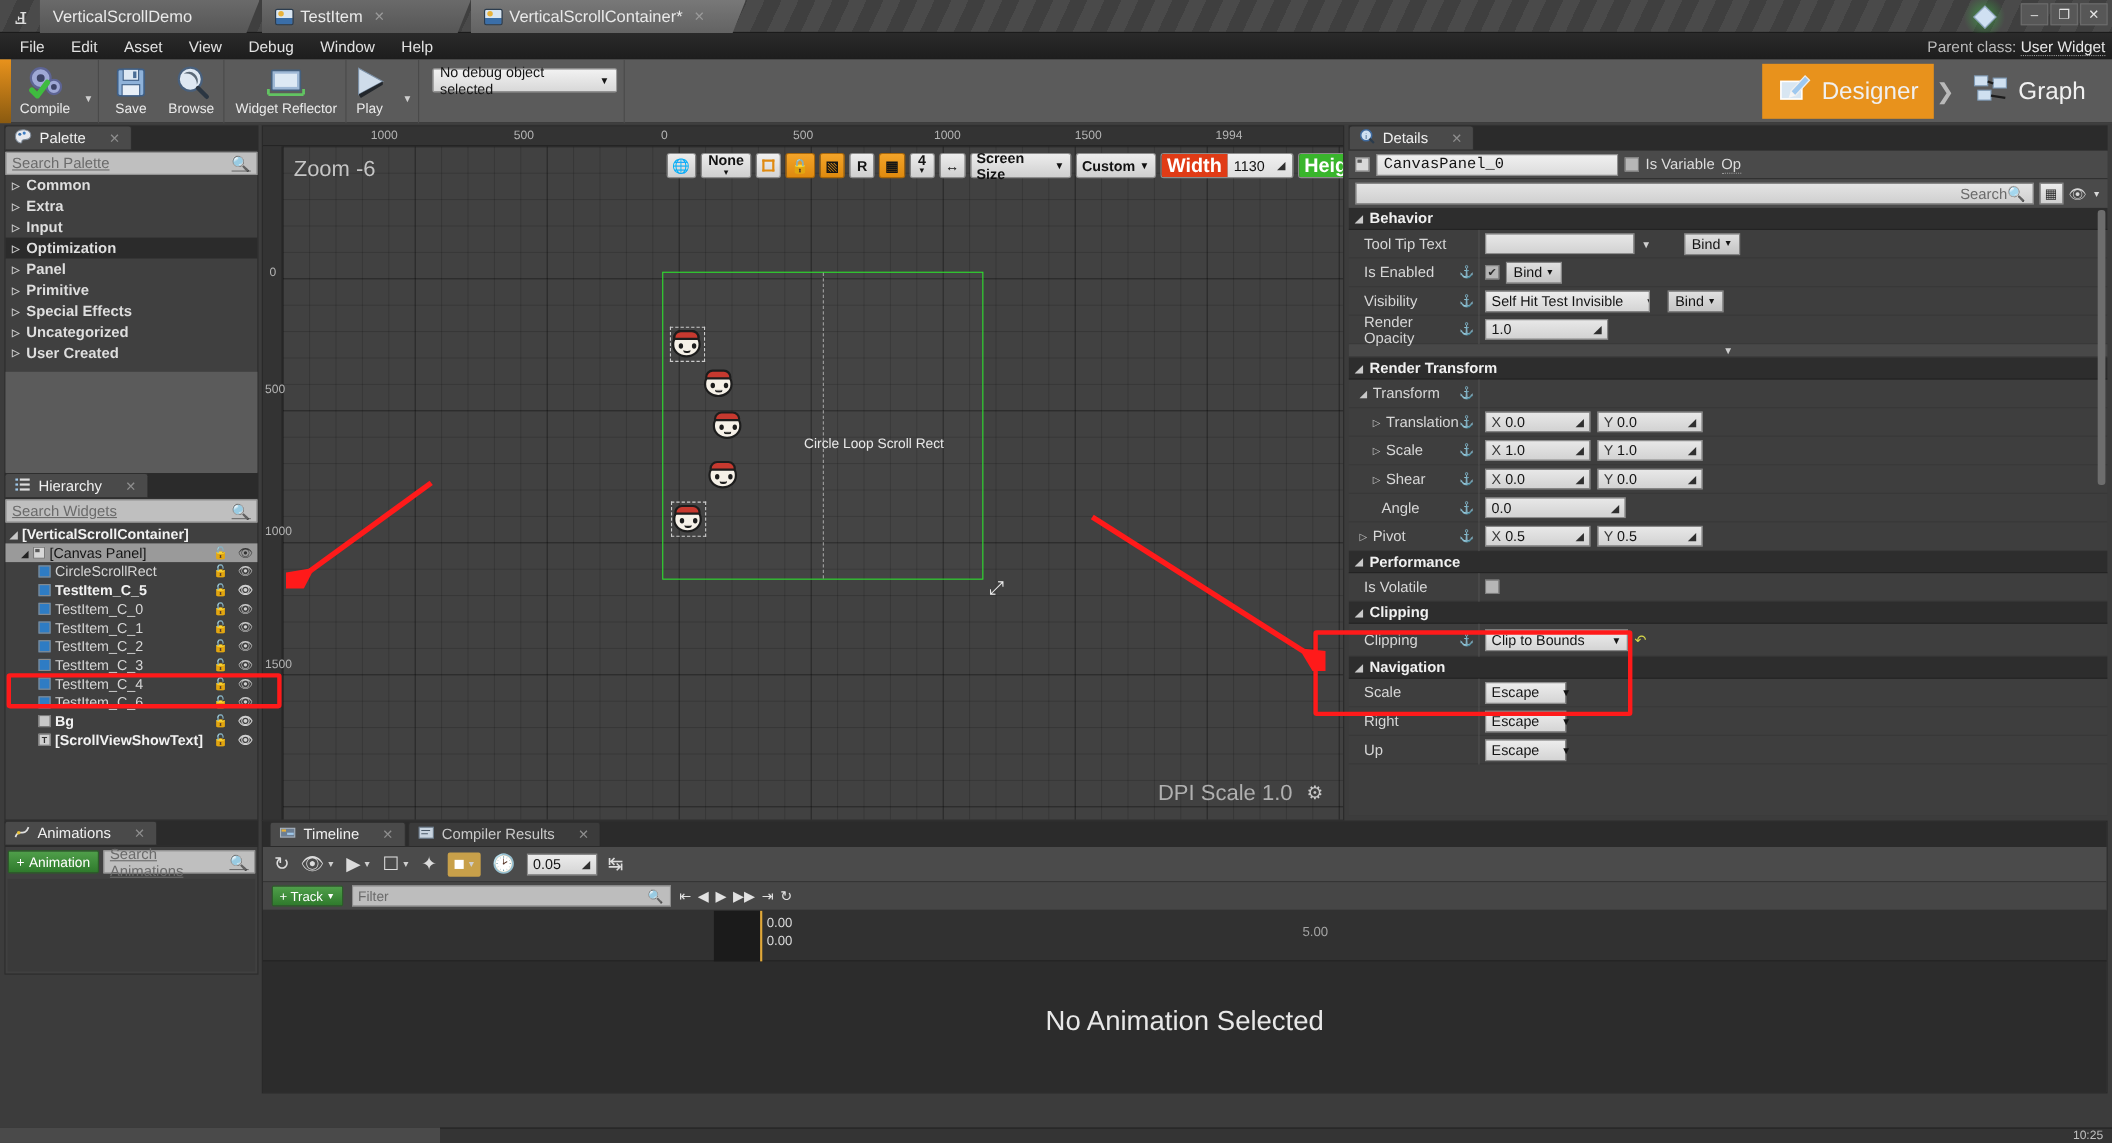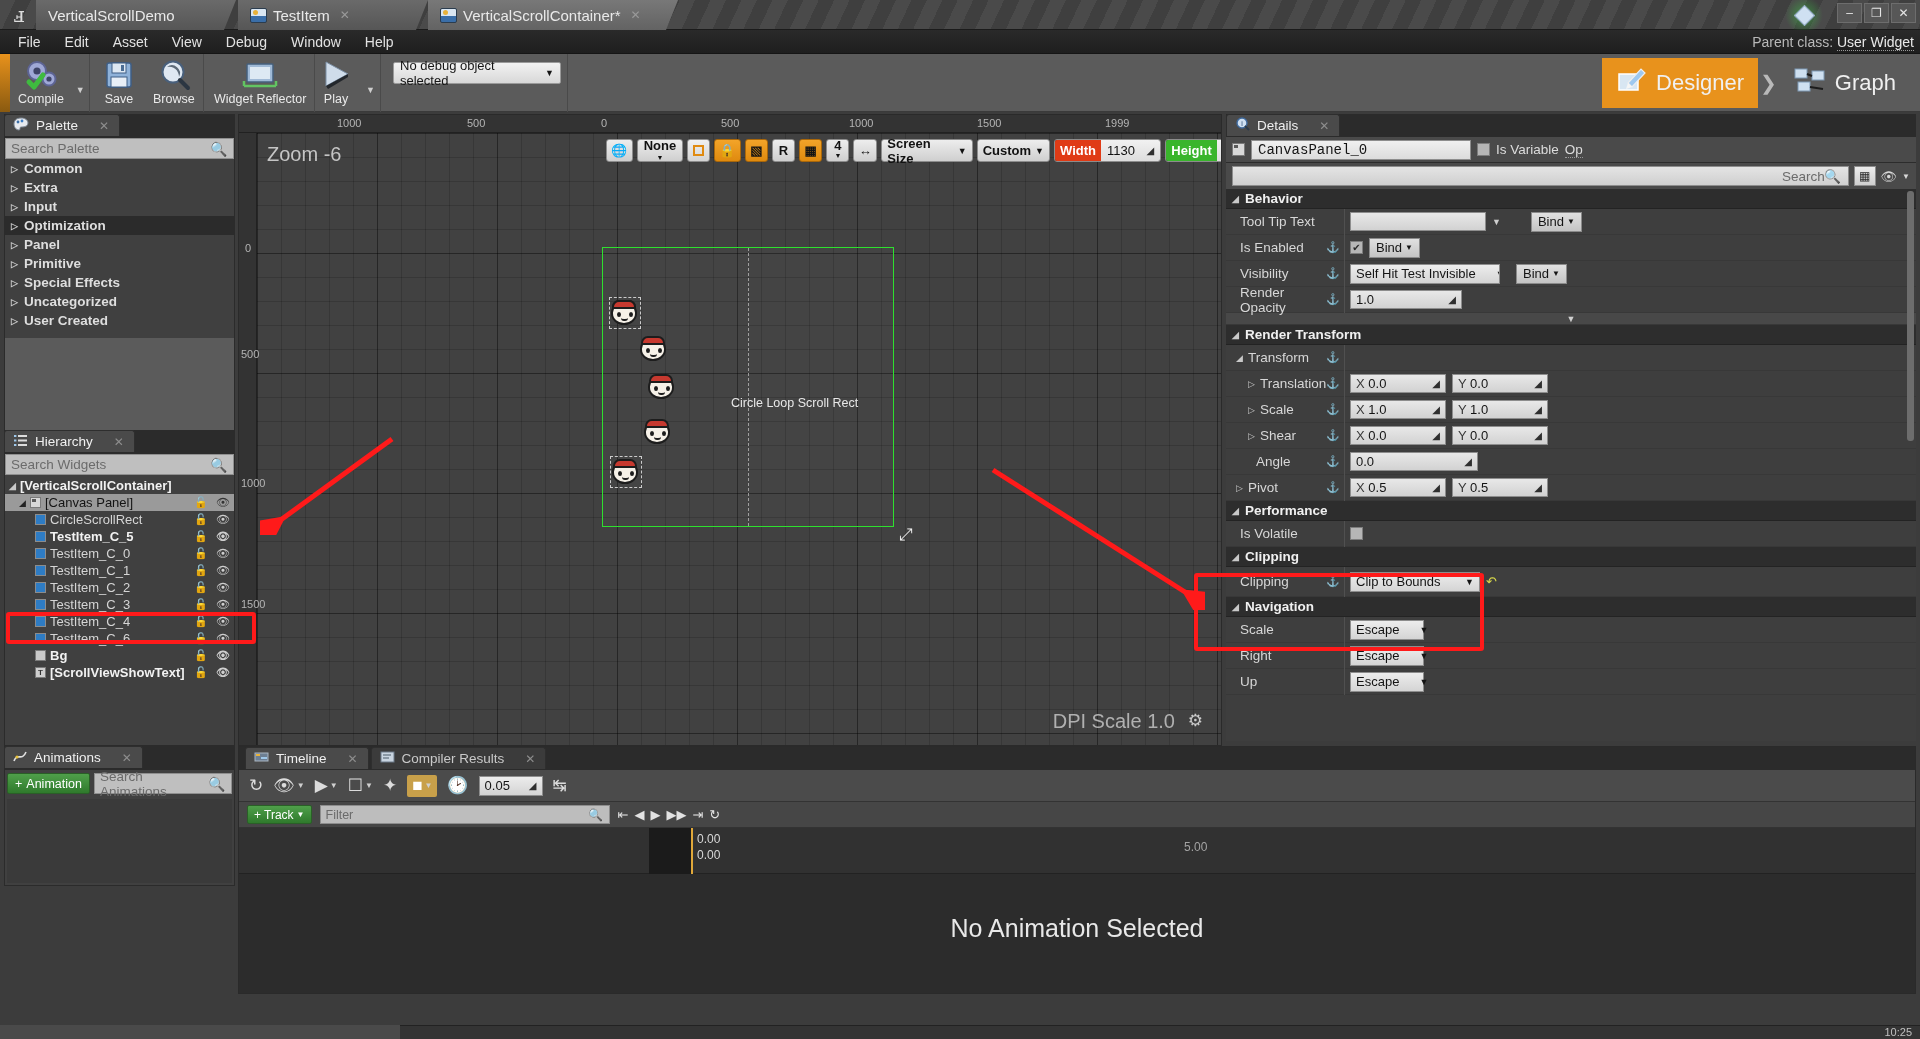--- a/index.html
+++ b/index.html
@@ -130,21 +130,21 @@
     font-size: 13.5px; color: #f0f0f0;
     border-radius: 3px 3px 0 0;
   }
   .panel-tab .x { color: #8e8e8e; font-size: 12px; margin-left: 14px; }
   .tabstrip { background:#2b2b2b; height: 23px; }
 
   .palette-panel { position: absolute; left: 4px; top: 114px; width: 231px; height: 316px; }
   .srchbox {
     height: 21px; background: #bfbfbf; border: 1px solid #8f8f8f;
     display: flex; align-items: center; justify-content: space-between;
-    padding: 0 5px; color: #6b6b6b; font-size: 13.5px;
+    padding: 0 5px; color: #6b6b6b; font-size: 13.5px; text-decoration: underline;
   }
   .srchbox .mag { color: #3a3a3a; font-size: 14px; }
   .panel-body { background: #404040; border: 1px solid #2b2b2b; }
   .cat-row {
     height: 19px; display: flex; align-items: center; gap: 6px;
     padding-left: 6px; font-size: 13.5px; font-weight: bold; color: #dedede;
   }
   .cat-row.sel { background: #2b2b2b; }
   .tri { font-size: 9px; color: #c9c9c9; }
 
@@ -211,21 +211,21 @@
   .ct-btn.orange { background: linear-gradient(#f3a429,#df8a0e); border-color: #a9670a; }
   .ct-btn.dash { background: linear-gradient(#f0f0f0,#d4d4d4); }
   .ct-btn.dash .inner { width: 12px; height: 11px; border: 2px dashed #e08a10; }
   .ct-combo {
     height: 23px; border-radius: 3px; padding: 0 5px;
     background: linear-gradient(#ededed,#cfcfcf); border: 1px solid #8c8c8c;
     display: flex; align-items: center; gap: 4px; color: #111; font-size: 13px; font-weight: bold;
   }
   .ct-combo .cv { font-size: 9px; }
   .wh-group { display: flex; align-items: center; height: 23px; border-radius: 3px; overflow: hidden; border: 1px solid #8c8c8c; }
-  .wh-lbl { height: 23px; padding: 0 5px; display: flex; align-items: center; color: #fff; font-size: 13px; font-weight: bold; }
+  .wh-lbl { height: 23px; padding: 0 5px; display: flex; align-items: center; color: #fff; font-size: 18px; font-weight: bold; }
   .wh-val {
     height: 23px; width: 68px; padding: 0 6px; display: flex; align-items: center; justify-content: space-between;
     background: linear-gradient(#f2f2f2,#dcdcdc); color: #111; font-size: 13px;
   }
   .spin { font-size: 10px; color: #2f2f2f; }
   .ct-num { display: flex; flex-direction: column; align-items: center; justify-content: center; line-height: 10px; }
   .ct-num .cv { font-size: 7px; }
 
   .sel-rect {
     position: absolute; border: 1px solid #2ee02e;
@@ -719,21 +719,21 @@
   <div class="designer">
     <div class="canvas-grid"></div>
 
     <div class="ruler-h">
       <div class="ruler-lbl" style="left:98px; top:2px;">1000</div>
       <div class="ruler-lbl" style="left:228px;top:2px;">500</div>
       <div class="ruler-lbl" style="left:362px;top:2px;">0</div>
       <div class="ruler-lbl" style="left:482px;top:2px;">500</div>
       <div class="ruler-lbl" style="left:610px;top:2px;">1000</div>
       <div class="ruler-lbl" style="left:738px;top:2px;">1500</div>
-      <div class="ruler-lbl" style="left:866px;top:2px;">1999</div>
+      <div class="ruler-lbl" style="left:866px;top:2px;">1994</div>
     </div>
 
     <div class="ruler-v">
       <div class="ruler-lbl-v" style="left:2px;top:110px;">0</div>
       <div class="ruler-lbl-v" style="left:2px;top:216px;">500</div>
       <div class="ruler-lbl-v" style="left:2px;top:345px;">1000</div>
       <div class="ruler-lbl-v" style="left:2px;top:466px;">1500</div>
     </div>
 
     <div class="zoom-label">Zoom -6</div>

